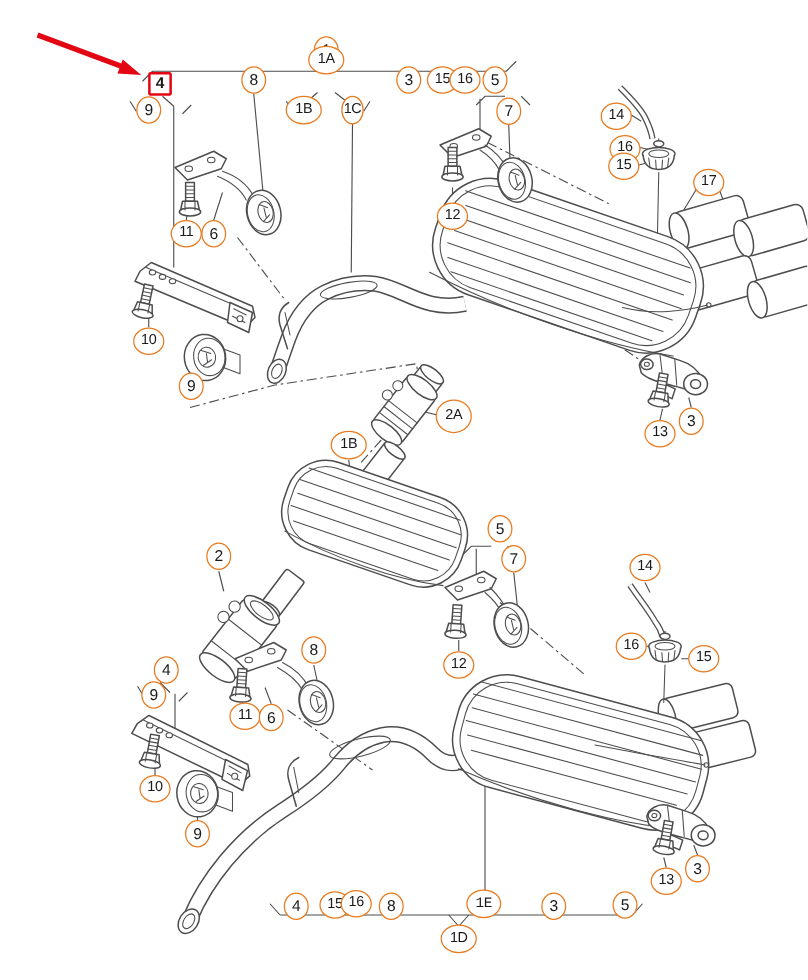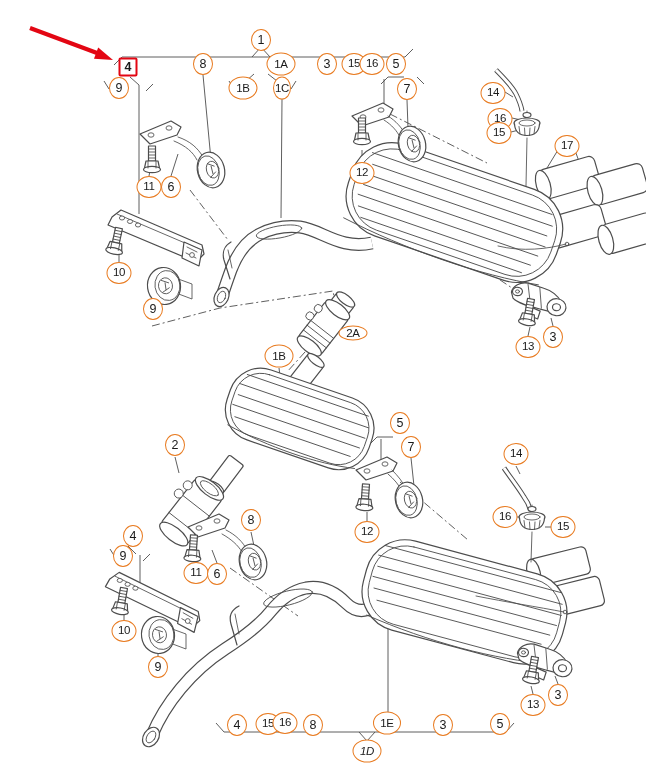--- a/index.html
+++ b/index.html
@@ -287,38 +287,38 @@
     <path class="red-ln" d="M30 28 L97 53"></path>
     <polygon class="red-fill" points="113,60 94,58.7 98.2,47.5"></polygon>
   </g>
 </svg>
 
 <div id="callout-layer">
       <div class="callout" style="left: 261px; top: 40px; width: 20px; height: 22px;">1</div>
       <div class="callout box" style="left: 128px; top: 67px; width: 19px; height: 19px;">4</div>
       <div class="callout" style="left: 119px; top: 88px; width: 20px; height: 22px;">9</div>
       <div class="callout" style="left: 203px; top: 64px; width: 20px; height: 22px;">8</div>
-      <div class="callout wide" style="left: 261px; top: 64px; width: 29px; height: 23px; margin-left: 20px;">1A</div>
+      <div class="callout wide" style="left: 261px; top: 48px; width: 29px; height: 23px;">1A</div>
       <div class="callout wide" style="left: 243px; top: 88px; width: 29px; height: 23px;">1B</div>
       <div class="callout wide" style="left: 282px; top: 88px; width: 18px; height: 23px;">1C</div>
       <div class="callout" style="left: 327px; top: 64px; width: 20px; height: 22px;">3</div>
       <div class="callout wide" style="left: 354px; top: 64px; width: 25px; height: 22px;">15</div>
       <div class="callout wide" style="left: 372px; top: 64px; width: 25px; height: 22px;">16</div>
       <div class="callout" style="left: 396px; top: 64px; width: 20px; height: 22px;">5</div>
       <div class="callout" style="left: 407px; top: 89px; width: 20px; height: 22px;">7</div>
       <div class="callout wide" style="left: 493px; top: 93px; width: 25px; height: 22px;">14</div>
       <div class="callout wide" style="left: 500px; top: 119px; width: 25px; height: 22px;">16</div>
       <div class="callout wide" style="left: 499px; top: 133px; width: 25px; height: 22px;">15</div>
       <div class="callout wide" style="left: 567px; top: 146px; width: 25px; height: 22px;">17</div>
       <div class="callout wide" style="left: 362px; top: 173px; width: 25px; height: 22px;">12</div>
       <div class="callout wide" style="left: 149px; top: 187px; width: 25px; height: 22px;">11</div>
       <div class="callout" style="left: 171px; top: 187px; width: 20px; height: 22px;">6</div>
       <div class="callout wide" style="left: 119px; top: 273px; width: 25px; height: 22px;">10</div>
       <div class="callout" style="left: 153px; top: 309px; width: 20px; height: 22px;">9</div>
-      <div class="callout wide" style="left: 353px; top: 333px; width: 29px; height: 15px;">2A</div>
+      <div class="callout wide" style="left: 363px; top: 333px; width: 29px; height: 27px;">2A</div>
       <div class="callout wide" style="left: 279px; top: 356px; width: 29px; height: 23px;">1B</div>
       <div class="callout wide" style="left: 528px; top: 347px; width: 25px; height: 22px;">13</div>
       <div class="callout" style="left: 553px; top: 337px; width: 20px; height: 22px;">3</div>
       <div class="callout" style="left: 400px; top: 423px; width: 20px; height: 22px;">5</div>
       <div class="callout" style="left: 411px; top: 447px; width: 20px; height: 22px;">7</div>
       <div class="callout" style="left: 175px; top: 445px; width: 20px; height: 22px;">2</div>
       <div class="callout" style="left: 251px; top: 520px; width: 20px; height: 22px;">8</div>
       <div class="callout" style="left: 133px; top: 536px; width: 20px; height: 22px;">4</div>
       <div class="callout" style="left: 123px; top: 556px; width: 20px; height: 22px;">9</div>
       <div class="callout wide" style="left: 196px; top: 573px; width: 25px; height: 22px;">11</div>
@@ -328,19 +328,19 @@
       <div class="callout wide" style="left: 505px; top: 517px; width: 25px; height: 22px;">16</div>
       <div class="callout wide" style="left: 563px; top: 527px; width: 25px; height: 22px;">15</div>
       <div class="callout wide" style="left: 124px; top: 631px; width: 25px; height: 22px;">10</div>
       <div class="callout" style="left: 158px; top: 667px; width: 20px; height: 22px;">9</div>
       <div class="callout wide" style="left: 533px; top: 705px; width: 25px; height: 22px;">13</div>
       <div class="callout" style="left: 558px; top: 695px; width: 20px; height: 22px;">3</div>
       <div class="callout" style="left: 237px; top: 725px; width: 20px; height: 22px;">4</div>
       <div class="callout wide" style="left: 268px; top: 724px; width: 25px; height: 22px;">15</div>
       <div class="callout wide" style="left: 285px; top: 723px; width: 25px; height: 22px;">16</div>
       <div class="callout" style="left: 313px; top: 725px; width: 20px; height: 22px;">8</div>
-      <div class="callout wide" style="left: 387px; top: 723px; width: 28px; height: 23px;">1E</div>
+      <div class="callout wide" style="left: 387px; top: 723px; width: 28px; height: 23px; font-family: Liberation Mono, monospace;">1E</div>
       <div class="callout" style="left: 443px; top: 725px; width: 20px; height: 22px;">3</div>
       <div class="callout" style="left: 500px; top: 724px; width: 20px; height: 22px;">5</div>
-      <div class="callout wide" style="left: 367px; top: 751px; width: 29px; height: 23px; font-style: italic;">1D</div>
+      <div class="callout wide" style="left: 367px; top: 751px; width: 29px; height: 23px;">1D</div>
     </div>
 
 </div>
 
 </body></html>

